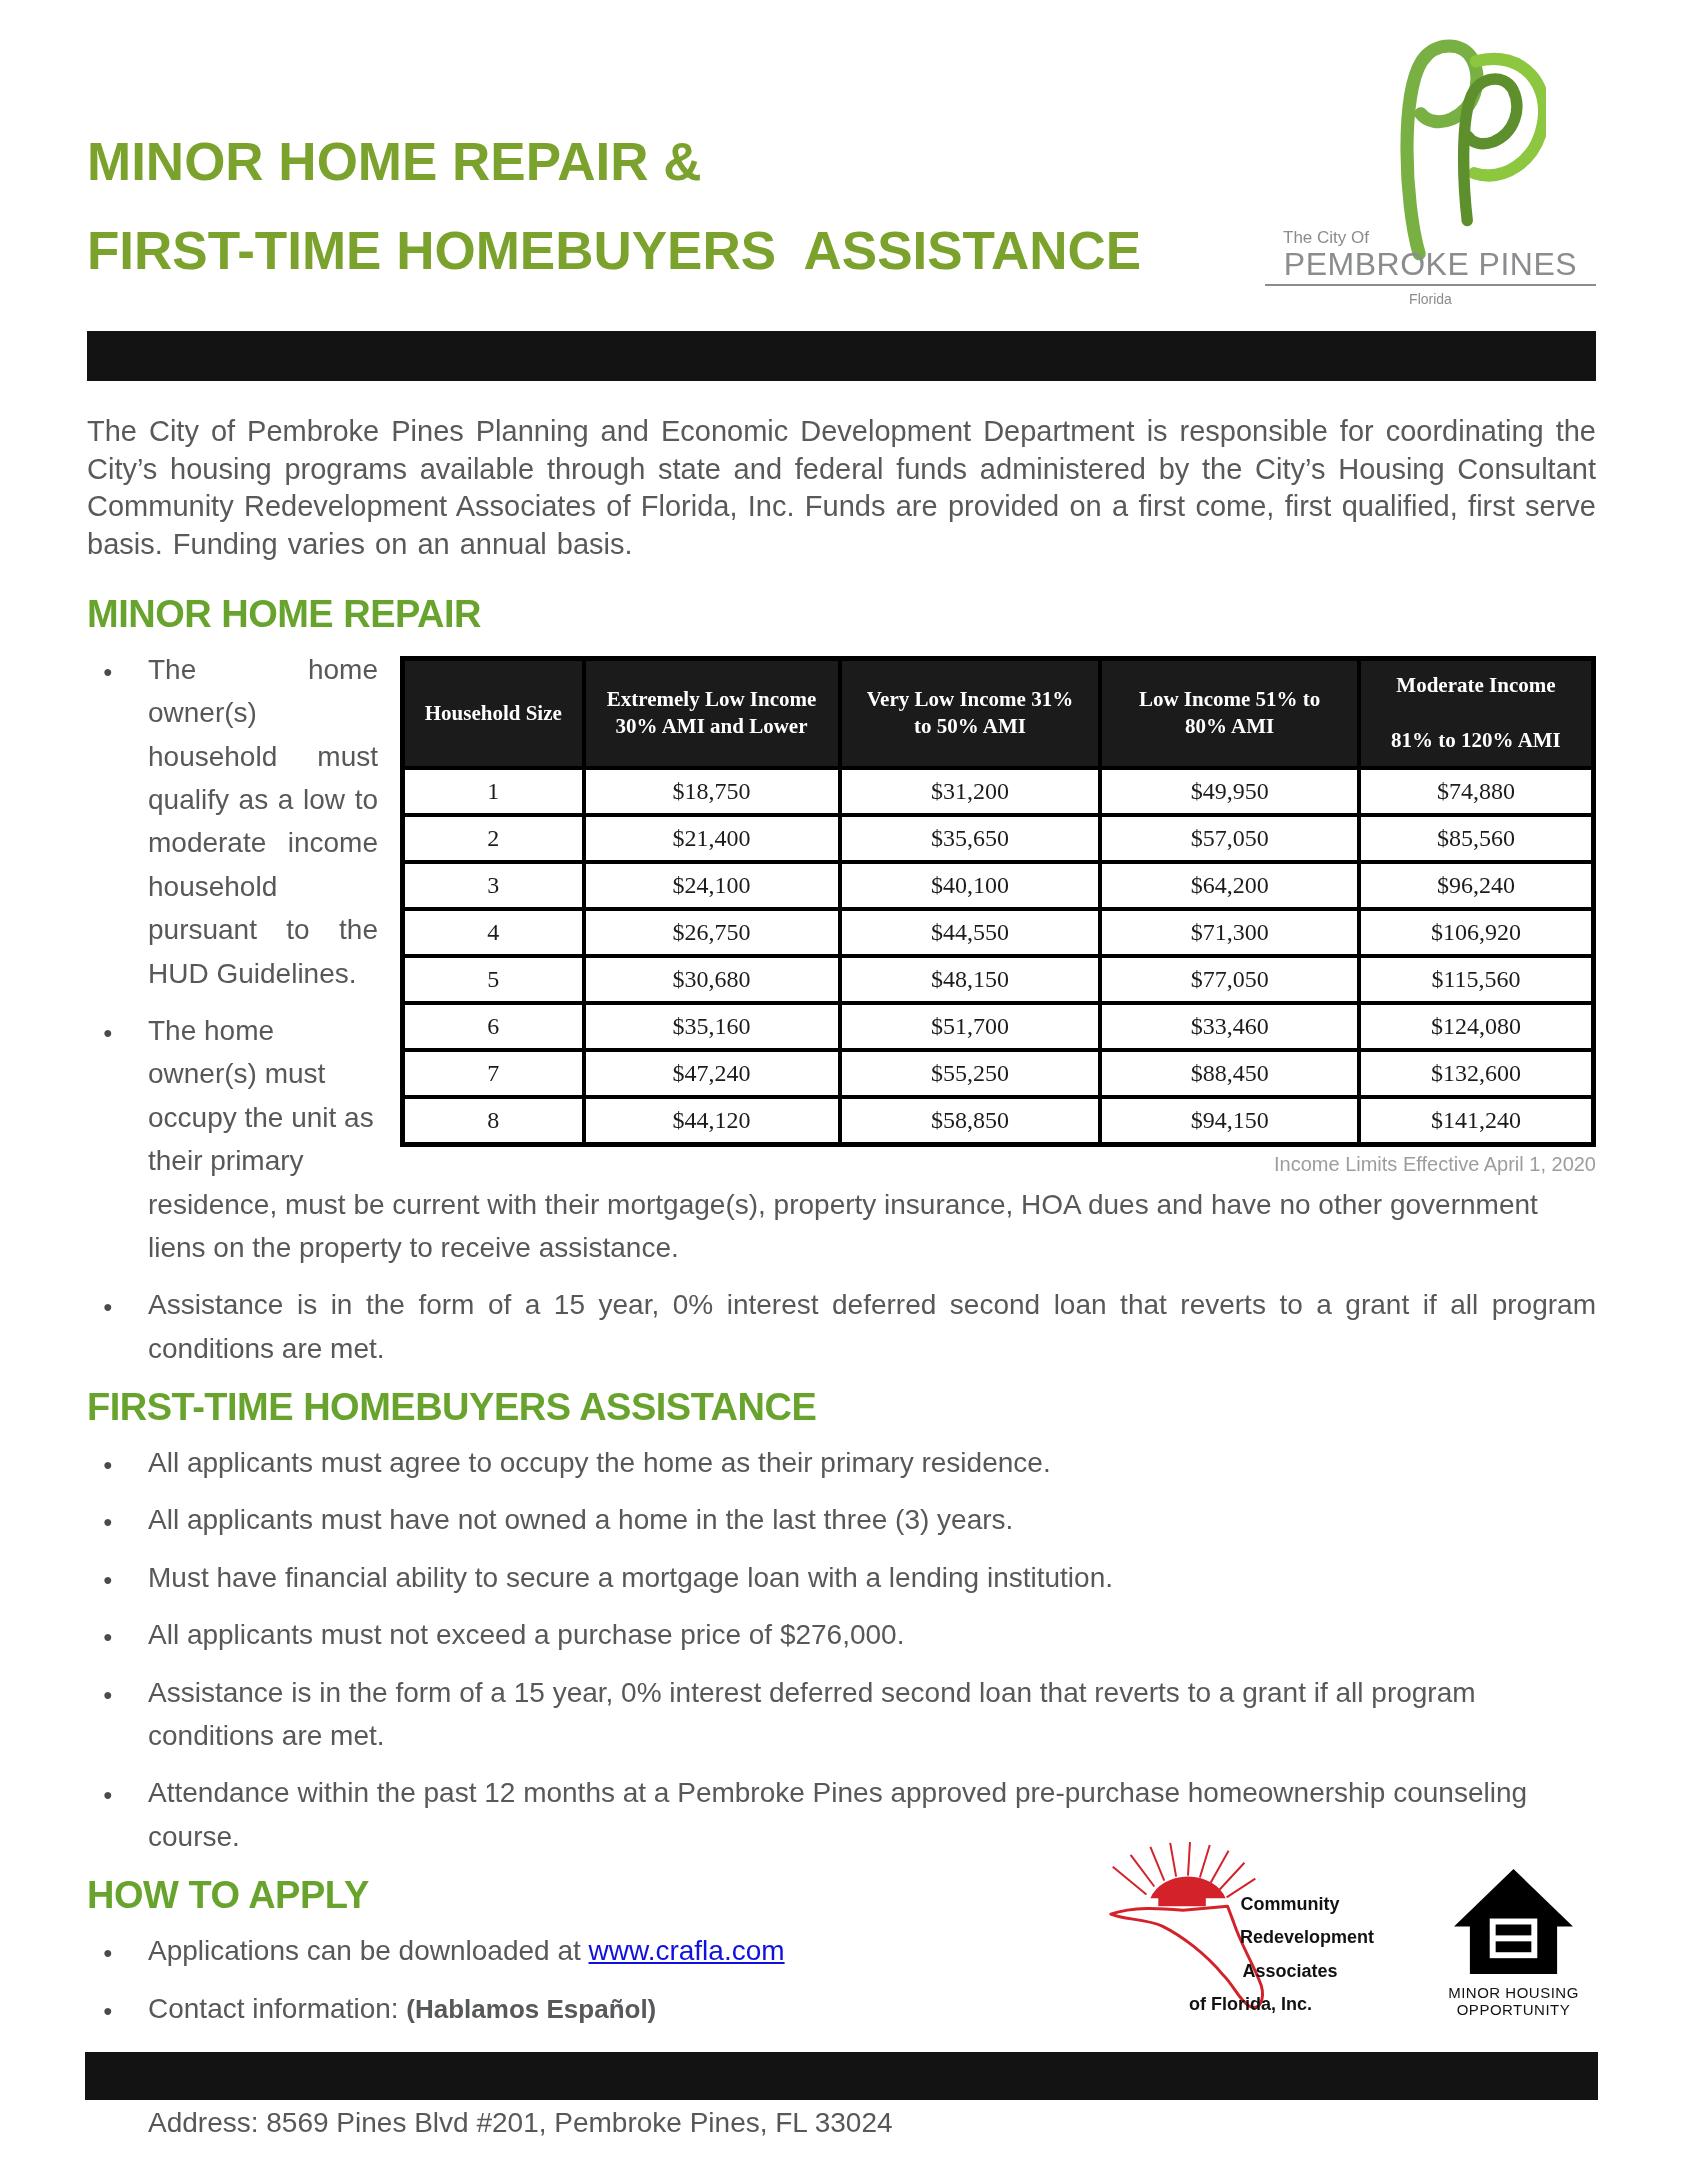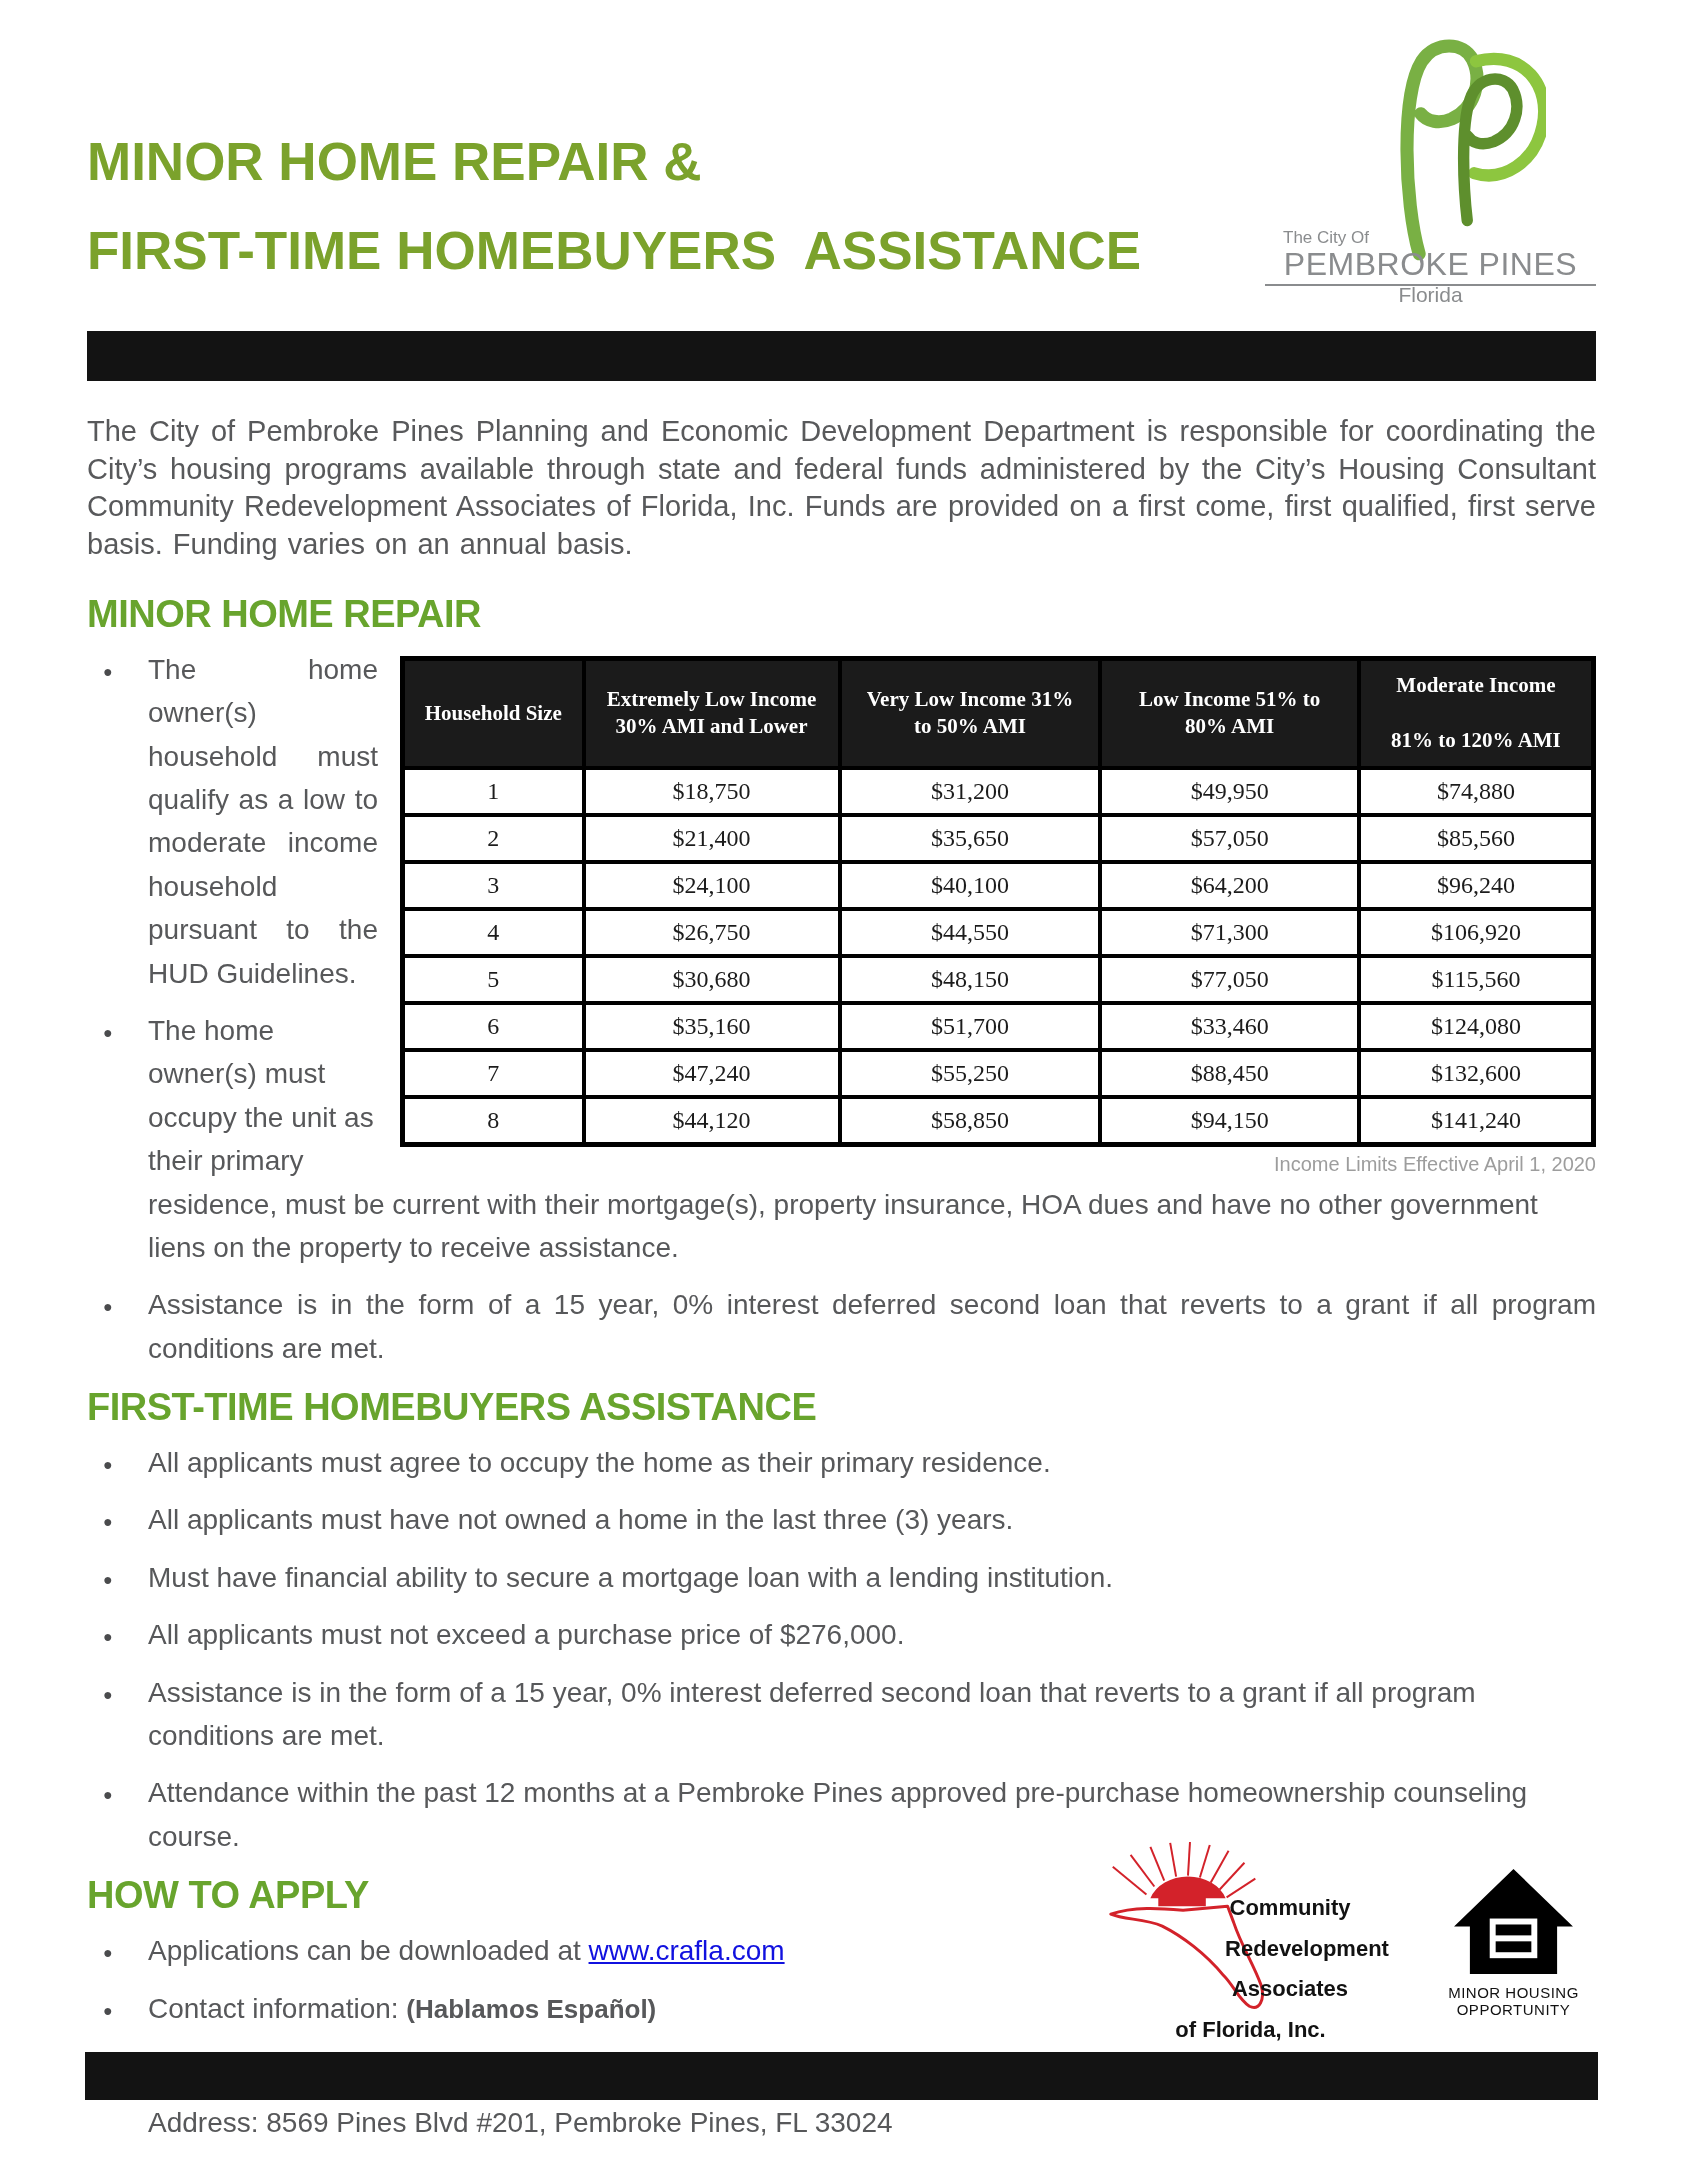--- a/index.html
+++ b/index.html
@@ -11,21 +11,21 @@
 
   
   .title { margin-top:117px; font-size:53px; font-weight:bold; color:var(--title_green); line-height:1.68; width:1208px; }
   .title div { white-space:pre-wrap; }
 
   .pp-logo { position:absolute; top:26px; right:85px; width:335px; height:287px; }
   .pp-monogram { position:absolute; top:0; left:73px; width:210px; height:242px; }
   .pp-tagline { position:absolute; bottom:65px; left:20px; font-size:17px; color:var(--logo_gray); }
   .pp-city { position:absolute; bottom:30px; left:0; width:100%; text-align:center; font-size:32px; color:var(--logo_gray); letter-spacing:0.5px; }
   .pp-rule { position:absolute; bottom:27px; left:2px; right:2px; height:2px; background:var(--logo_gray); }
-  .pp-state { position:absolute; bottom:6px; left:0; width:100%; text-align:center; font-size:21px; color:var(--logo_gray); }
+  .pp-state { position:absolute; bottom:6px; left:0; width:100%; text-align:center; font-size:14px; color:var(--logo_gray); }
 
   .bar { height:50px; background:var(--bar_black); margin-top:36px; }
 
   
   .intro { margin-top:32px; font-size:29px; line-height:1.3; color:var(--intro_text); text-align:justify; word-spacing:2px; }
 
   h2 { font-size:38px; font-weight:bold; color:var(--heading_green); margin:16px 0 0 0; letter-spacing:-0.5px; }
   h2.clear { clear:both; }
 
   
@@ -53,21 +53,21 @@
   a { color:var(--link_blue); text-decoration:underline; }
   .hablamos { font-weight:bold; font-size:26px; }
   .bold-txt { font-weight:bold; color:#4b4c4e; }
   .email-label { margin-left:18px; }
   .sub-line { margin-top:14px; }
 
   
   .footer-logos { position:absolute; top:1837px; right:95px; display:flex; align-items:flex-start; gap:48px; }
   .cra-logo { position:relative; width:302px; height:194px; }
   .cra-art { position:absolute; left:0; top:0; }
-  .cra-text { position:absolute; left:97px; top:51px; width:208px; font-weight:bold; font-size:22px; line-height:1.85; color:#121212; }
+  .cra-text { position:absolute; left:97px; top:51px; width:208px; font-weight:bold; font-size:18px; line-height:1.85; color:#121212; }
   .cra-text div { text-align:center; }
   .cra-text div:nth-child(2){ margin-left:34px; }
   .cra-text div:nth-child(4){ margin-left:-79px; }
   .eho-logo { width:149px; margin-top:30px; text-align:center; }
   .eho-text { font-size:15px; letter-spacing:0.5px; line-height:1.15; color:#121212; margin-top:2px; }
 
   .bottom-bar { position:absolute; left:85px; right:85px; top:2052px; height:48px; background:var(--bar_black); }
 </style>
 </head>
 <body>

